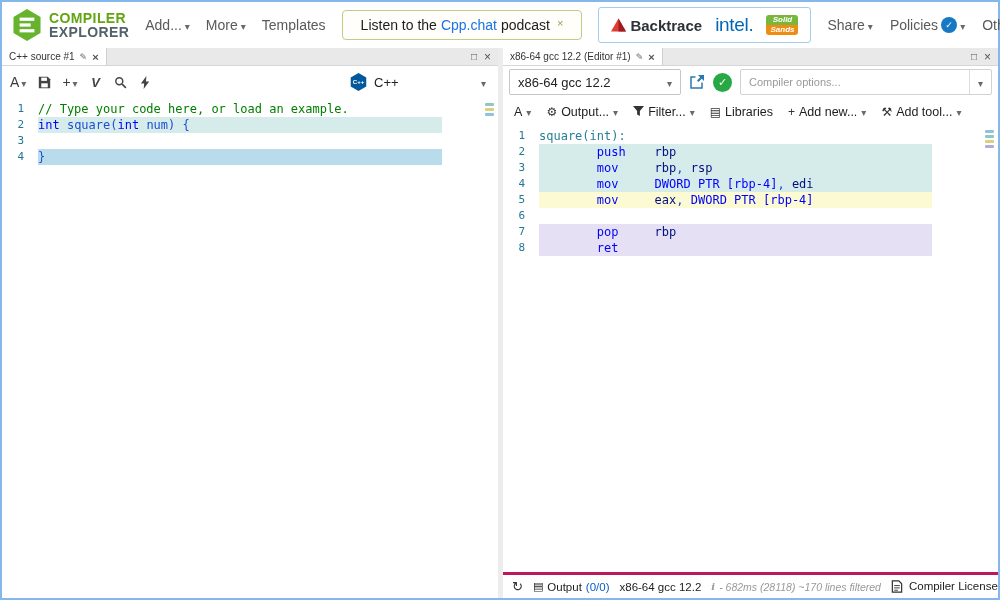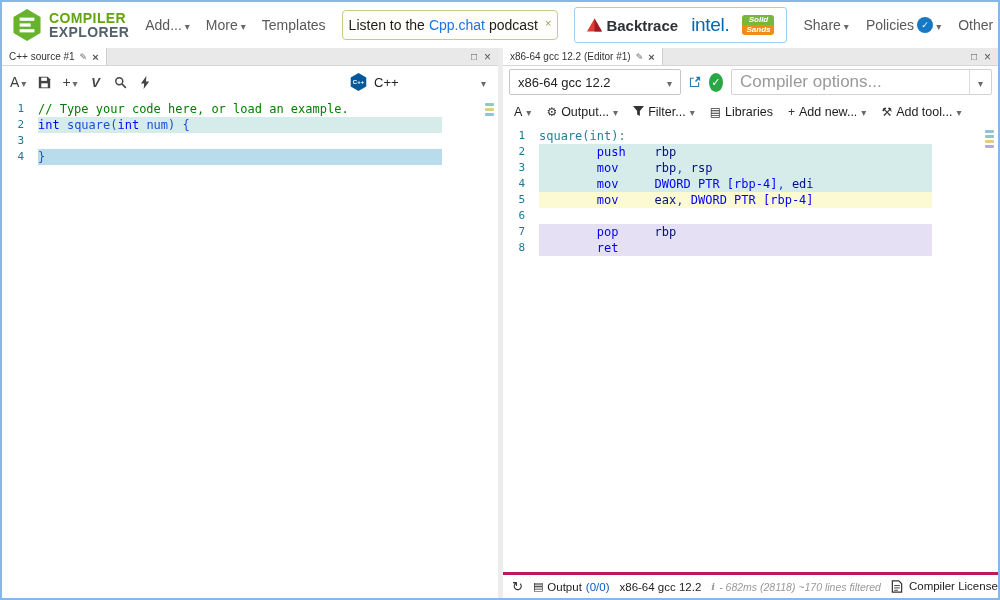--- a/index.html
+++ b/index.html
@@ -9,21 +9,21 @@
 
   
   .navbar{flex:0 0 46px;display:flex;align-items:center;padding:0 10px;gap:16px;background:#fff;white-space:nowrap;}
   .logo{display:flex;align-items:center;gap:7px;cursor:pointer;}
   .logo-text{display:flex;flex-direction:column;line-height:1.02;}
   .logo-line1{font-size:14px;font-weight:bold;color:#63a411;letter-spacing:.4px;}
   .logo-line2{font-size:14px;font-weight:bold;color:#53616b;letter-spacing:.4px;}
   .nav-item{font-size:14px;color:#5a5a5a;display:flex;align-items:center;gap:3px;cursor:pointer;}
   .caret::after{content:"▾";font-size:10px;color:#6a6a6a;}
   .podcast-pill{display:flex;align-items:center;gap:4px;border:1px solid #bccf84;border-radius:4px;
-                padding:6px 6px;font-size:14px;color:#1d1d1d;background:#fffefa;}
+                padding:6px 18px;font-size:14px;color:#1d1d1d;background:#fffefa;}
   .podcast-link{color:#1a73e8;cursor:pointer;}
   .podcast-close{color:#93a356;font-size:11px;margin-left:3px;align-self:flex-start;cursor:pointer;}
   .podcast-close::after{content:"×";}
   .sponsor-pill{display:flex;align-items:center;gap:13px;border:1px solid #a3cdeb;border-radius:3px;
                 padding:4px 12px;height:36px;background:#fff;cursor:pointer;}
   .backtrace{display:flex;align-items:center;gap:4px;font-weight:bold;color:#2d3237;font-size:15px;}
   .intel{color:#0068b5;font-size:19px;letter-spacing:-.3px;}
   .solidsands{display:flex;flex-direction:column;border-radius:3px;overflow:hidden;font-size:8px;
               font-weight:bold;font-style:italic;line-height:1.25;text-align:center;}
   .ss-top{background:#79b73c;color:#fff;padding:0 4px;}
@@ -62,21 +62,21 @@
   .lang-select .caret{margin-left:auto;}
 
   .compiler-row{flex:0 0 32px;display:flex;align-items:center;gap:8px;padding:2px 6px;}
   .compiler-select{flex:0 0 172px;height:26px;border:1px solid #c6c6c6;border-radius:2px;display:flex;
                    align-items:center;padding:0 8px;font-size:13px;color:#222;background:#fff;cursor:pointer;}
   .compiler-select .caret{margin-left:auto;}
   .status-check{width:19px;height:19px;border-radius:50%;background:#27a844;color:#fff;font-size:11px;
                 display:flex;align-items:center;justify-content:center;}
   .status-check::before{content:"✓";}
   .options-wrap{flex:1;height:26px;border:1px solid #d2d2d2;border-radius:2px;display:flex;align-items:center;background:#fff;}
-  .options-input{flex:1;border:none;outline:none;padding:0 8px;font-size:17px;color:#701a75;min-width:0;
+  .options-input{flex:1;border:none;outline:none;padding:0 8px;font-size:11px;color:#701a75;min-width:0;
                  font-family:"Liberation Sans","DejaVu Sans",sans-serif;}
   .options-input::placeholder{color:#9a9a9a;}
   .options-caret{flex:0 0 22px;border-left:1px solid #dcdcdc;height:100%;display:flex;align-items:center;
                  justify-content:center;cursor:pointer;}
 
   .toolbar2{flex:0 0 27px;display:flex;align-items:center;gap:3px;padding:0 5px;font-size:12.5px;}
   .t2btn{display:flex;align-items:center;gap:4px;padding:3px 6px;color:#1d1d1d;cursor:pointer;border-radius:3px;}
   .t2-ico{font-size:12px;color:#333;}
 
   

